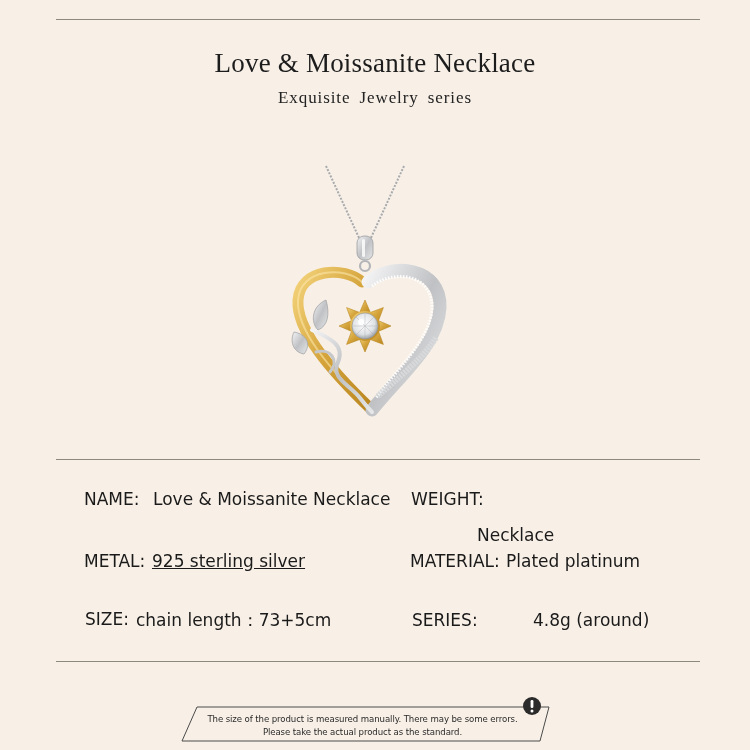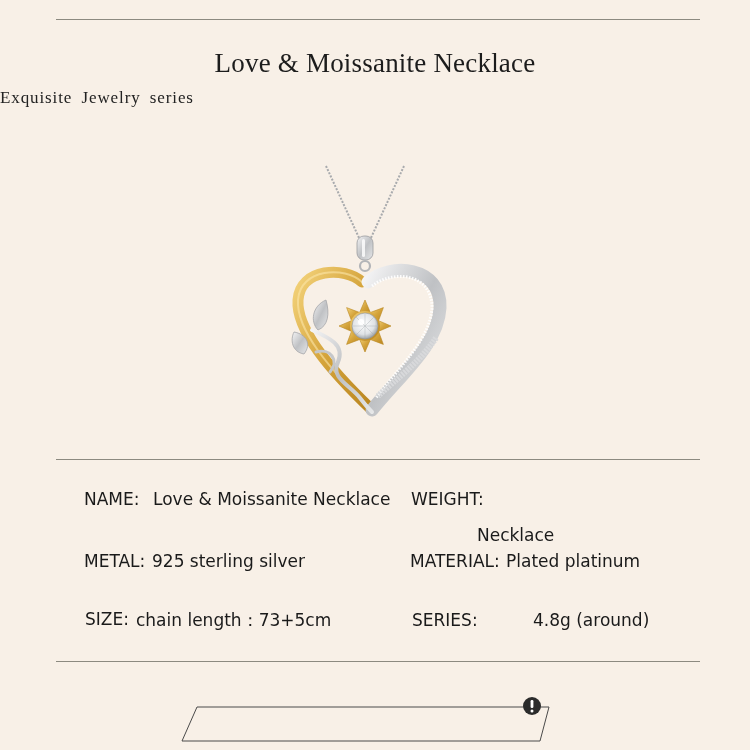--- a/index.html
+++ b/index.html
@@ -24,20 +24,21 @@
       text-align: center;
       font-family: "Liberation Serif", "DejaVu Serif", serif;
       font-size: 27px;
       letter-spacing: 0.2px;
       color: #1c1c1c;
     }
     .subtitle {
       position: absolute;
       top: 88px;
       left: 0; width: 750px;
+      text-align: center;
       font-family: "Liberation Serif", "DejaVu Serif", serif;
       font-size: 17px;
       letter-spacing: 0.9px;
       word-spacing: 4px;
       color: #222;
     }
     .product {
       position: absolute;
       left: 280px;
       top: 160px;
@@ -151,21 +152,21 @@
 </div>
 
 <div class="rule" style="top:459px;"></div>
 
 <div class="spec" style="left:80px; top:489px;">
   <span class="label">NAME:</span>
   <span class="value" style="left:73px;">Love &amp; Moissanite Necklace</span>
 </div>
 <div class="spec" style="left:80px; top:551px;">
   <span class="label">METAL:</span>
-  <span class="value" style="left:72px;">925 sterling silver</span>
+  <span class="value" style="left:72px;text-decoration:underline;">925 sterling silver</span>
 </div>
 <div class="spec" style="left:81px; top:609px;">
   <span class="label">SIZE:</span>
   <span class="value" style="left:55px;">chain length：73+5cm</span>
 </div>
 
 <div class="spec" style="left:407px; top:489px;">
   <span class="label">WEIGHT:</span>
   <span class="value" style="left:70px;margin-top:36px;">Necklace</span>
 </div>
@@ -182,13 +183,17 @@
 
 <div class="notice">
   <svg width="380" height="55" viewBox="180 695 380 55" xmlns="http://www.w3.org/2000/svg">
     <polygon points="197,707 549,707 540,741 182,741" fill="none" stroke="#4a4a4a" stroke-width="1"></polygon>
     <g>
       <circle cx="532" cy="706" r="9" fill="#2b2b2b"></circle>
       <rect x="530.6" y="700" width="2.8" height="8" rx="1.2" fill="#ffffff"></rect>
       <circle cx="532" cy="711" r="1.5" fill="#ffffff"></circle>
     </g>
   </svg>
+  <div class="notice-text">
+    <div>The size of the product is measured manually. There may be some errors.</div>
+    <div>Please take the actual product as the standard.</div>
+  </div>
 </div>
 
 </body></html>

